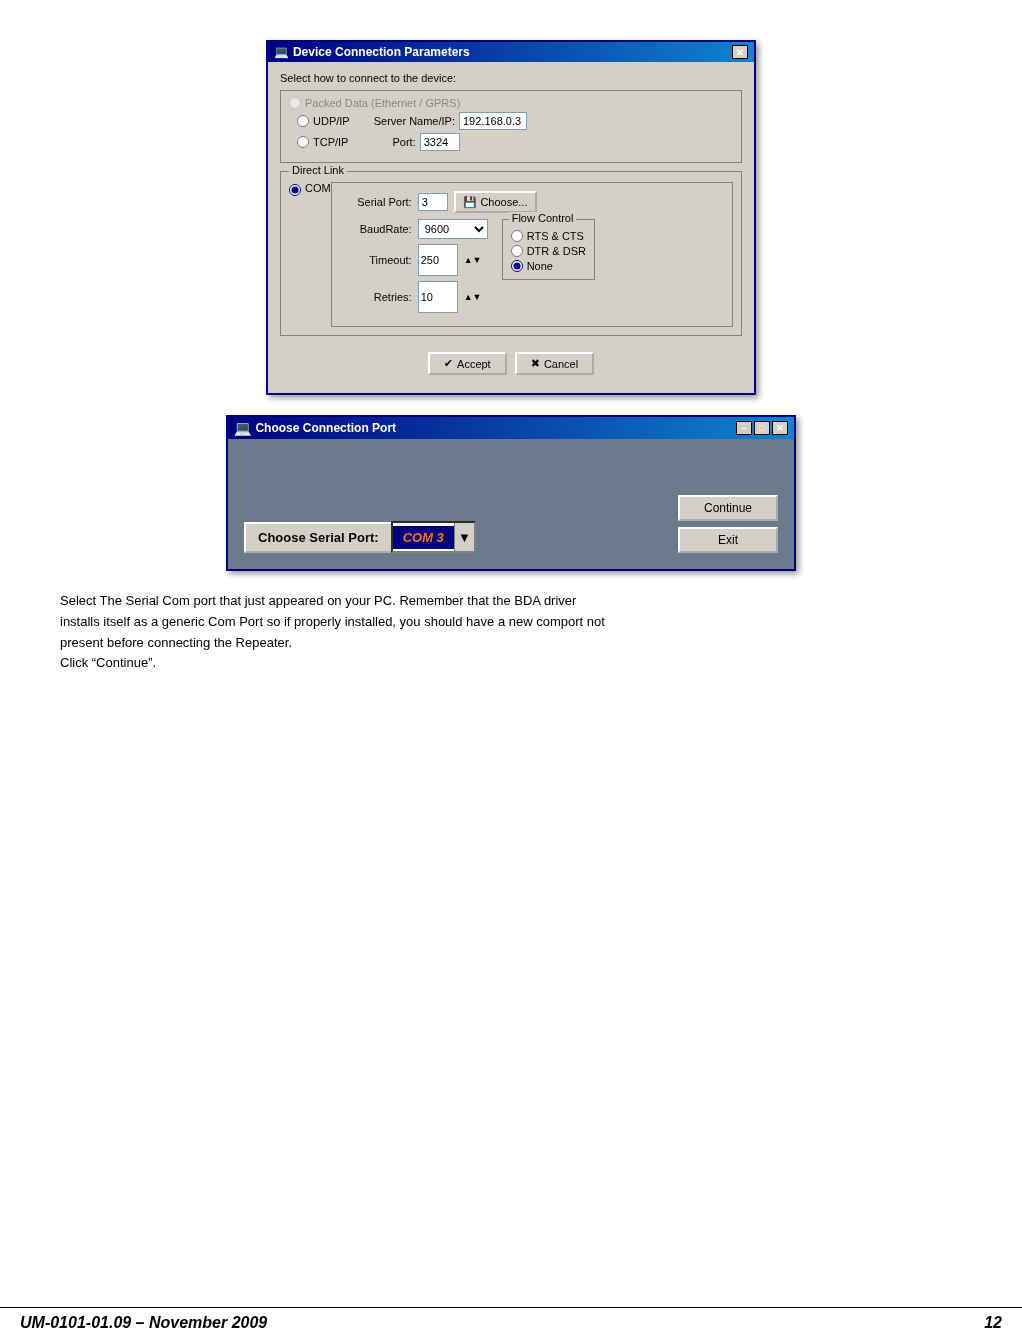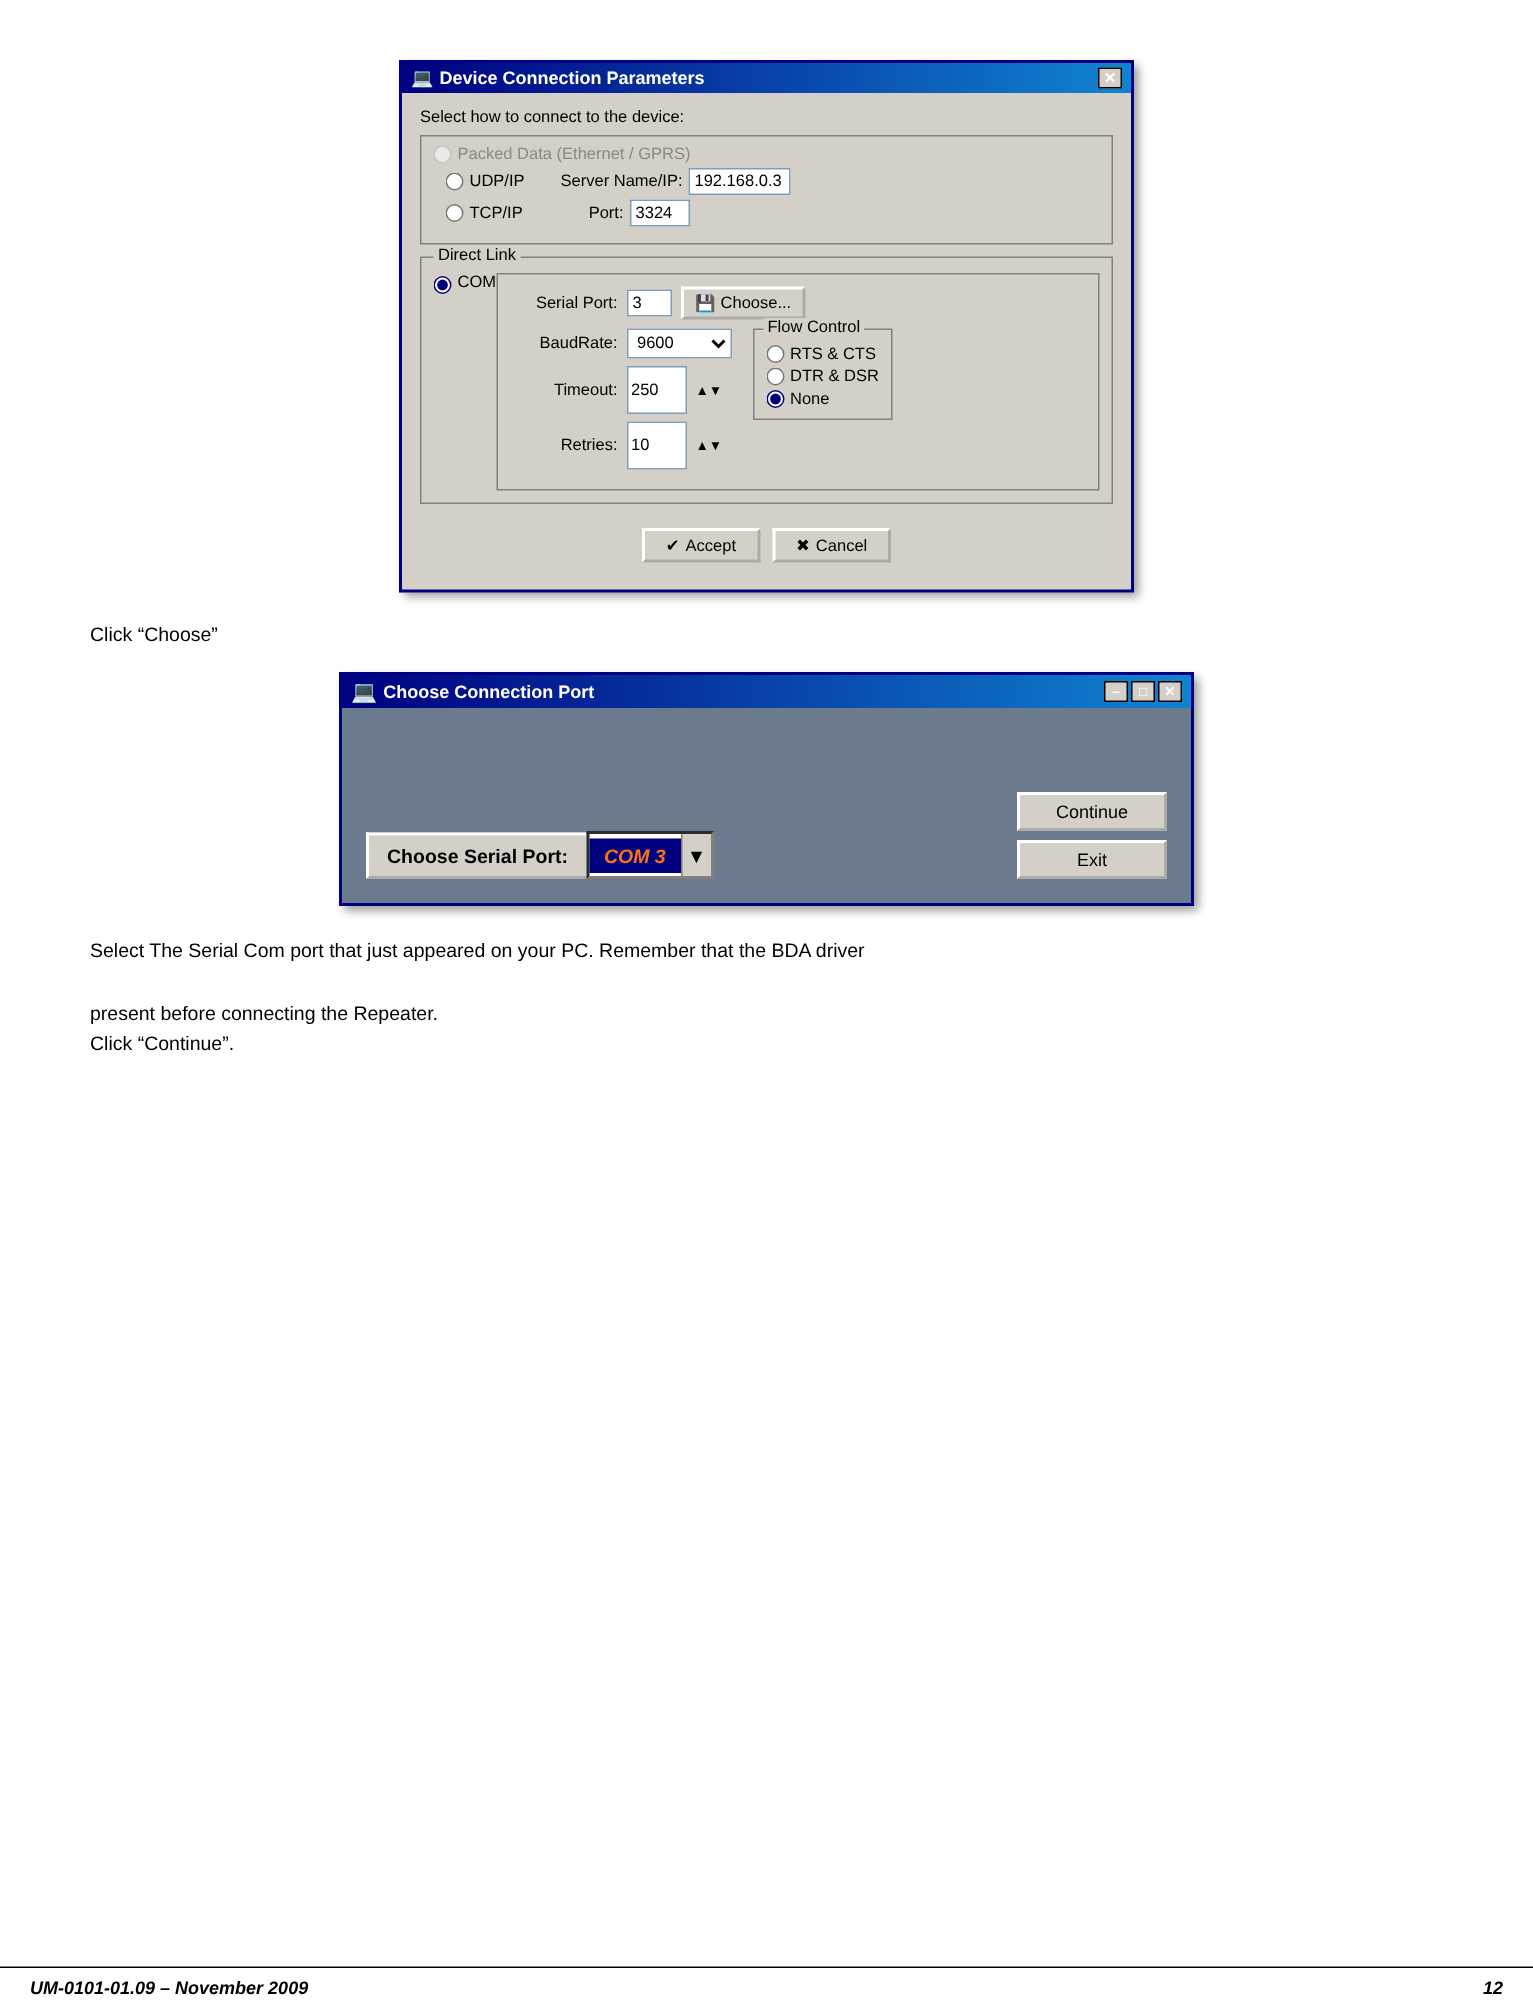--- a/index.html
+++ b/index.html
@@ -341,21 +341,21 @@
     
     .page-footer {
       position: absolute;
       bottom: 0;
       left: 0;
       right: 0;
       border-top: 1px solid #000;
       padding: 6px 20px;
       display: flex;
       justify-content: space-between;
-      font-size: 12px;
+      font-size: 16px;
       font-style: italic;
       font-weight: bold;
     }
   </style>
 </head>
 <body>
 
 <div class="page-content">
 
   <div class="dialog-outer">
@@ -452,21 +452,20 @@
           <span>Accept</span>
         </button>
         <button class="footer-btn">
           <span>✖</span>
           <span>Cancel</span>
         </button>
       </div>
     </div>
   </div>
 
-  <div class="instruction-text">Click “Choose”</div>
 
   <div class="dialog2-outer">
     <div class="dialog2-titlebar">
       <div style="display:flex;align-items:center;gap:4px;">
         <span style="font-size:14px;">💻</span>
         <span>Choose Connection Port</span>
       </div>
       <div class="dialog2-titlebar-btns">
         <div class="win-btn">–</div>
         <div class="win-btn">□</div>
@@ -488,21 +487,21 @@
         </button>
         <button class="port-btn">
           <span>Exit</span>
         </button>
       </div>
     </div>
   </div>
 
   <div class="description-text">
     <span>Select The Serial Com port that just appeared on your PC. Remember that the BDA driver</span><br>
-    <br>
+    <span>installs itself as a generic Com Port so if properly installed, you should have a new comport not</span><br>
     <span>present before connecting the Repeater.</span><br>
     <span>Click “Continue”.</span>
   </div>
 
 </div>
 
 <div class="page-footer">
   <span>UM-0101-01.09 – November 2009</span>
   <span>12</span>
 </div>

